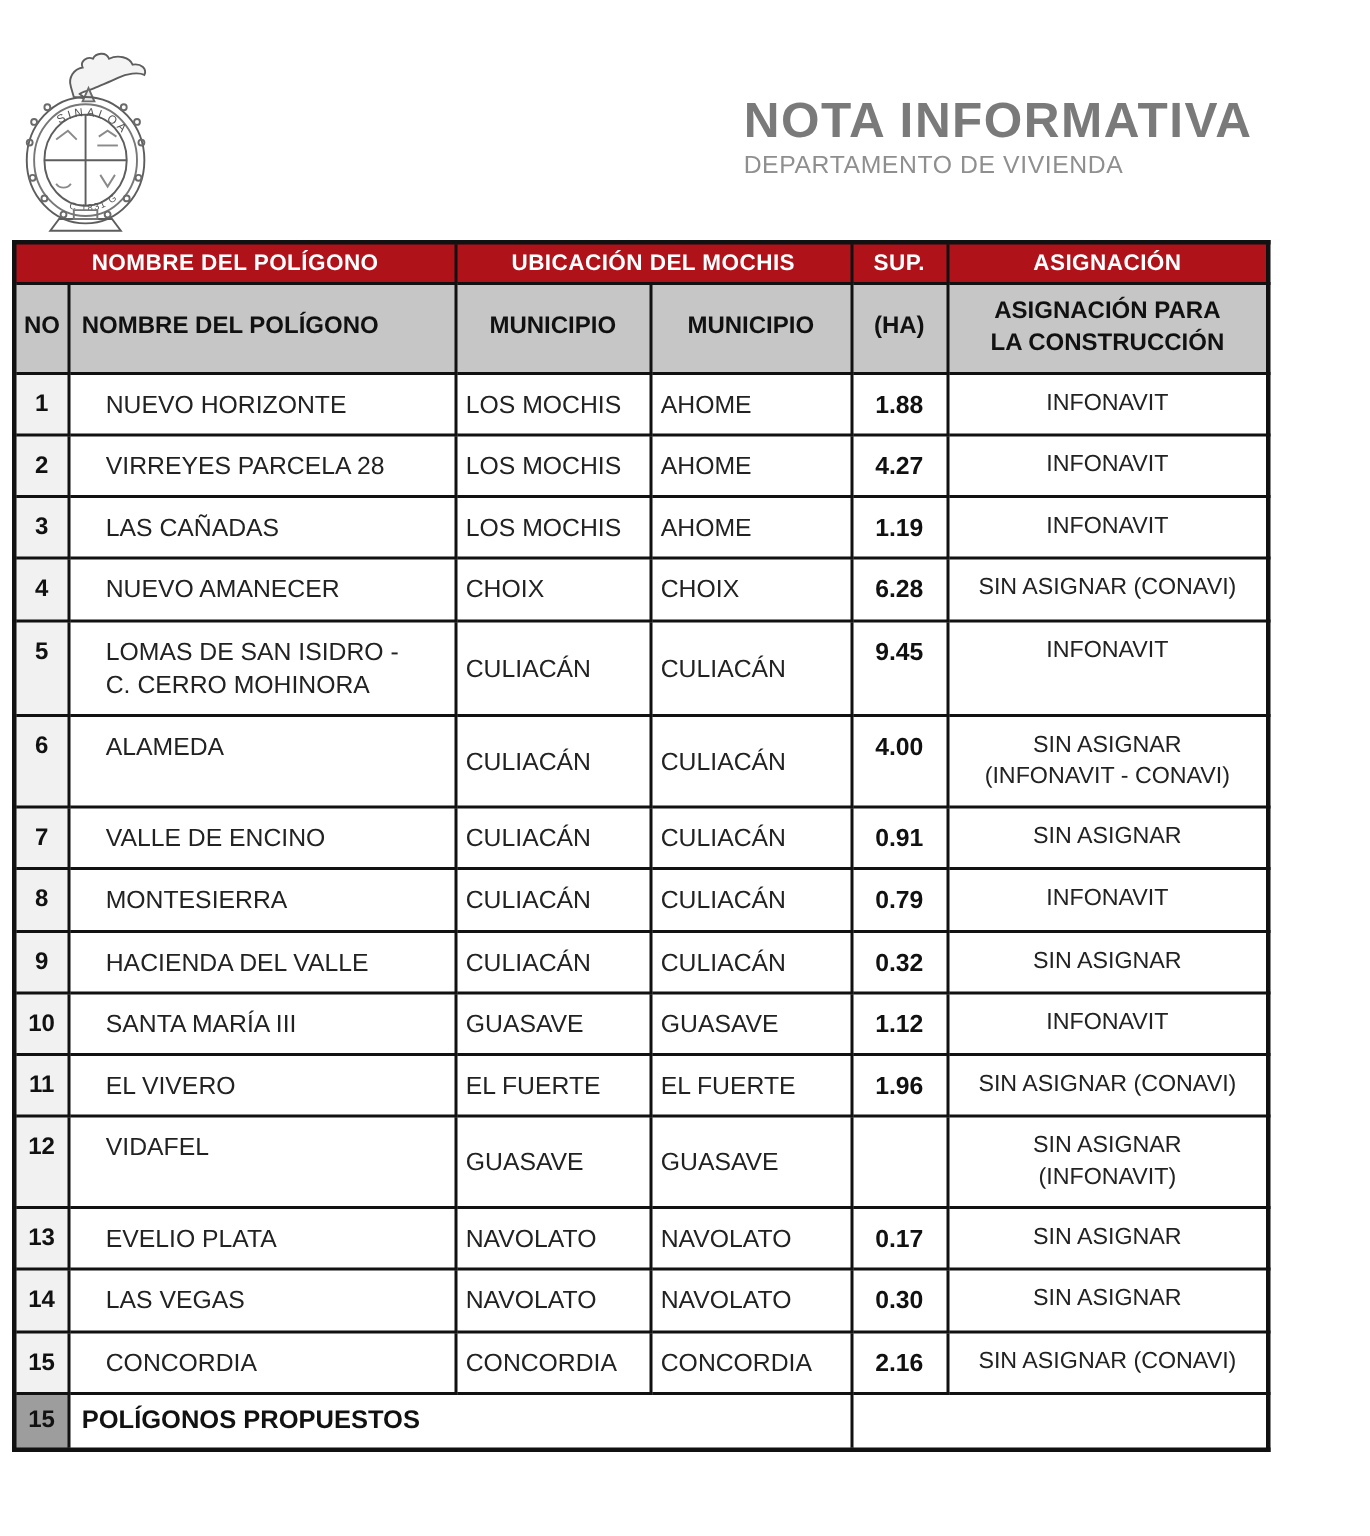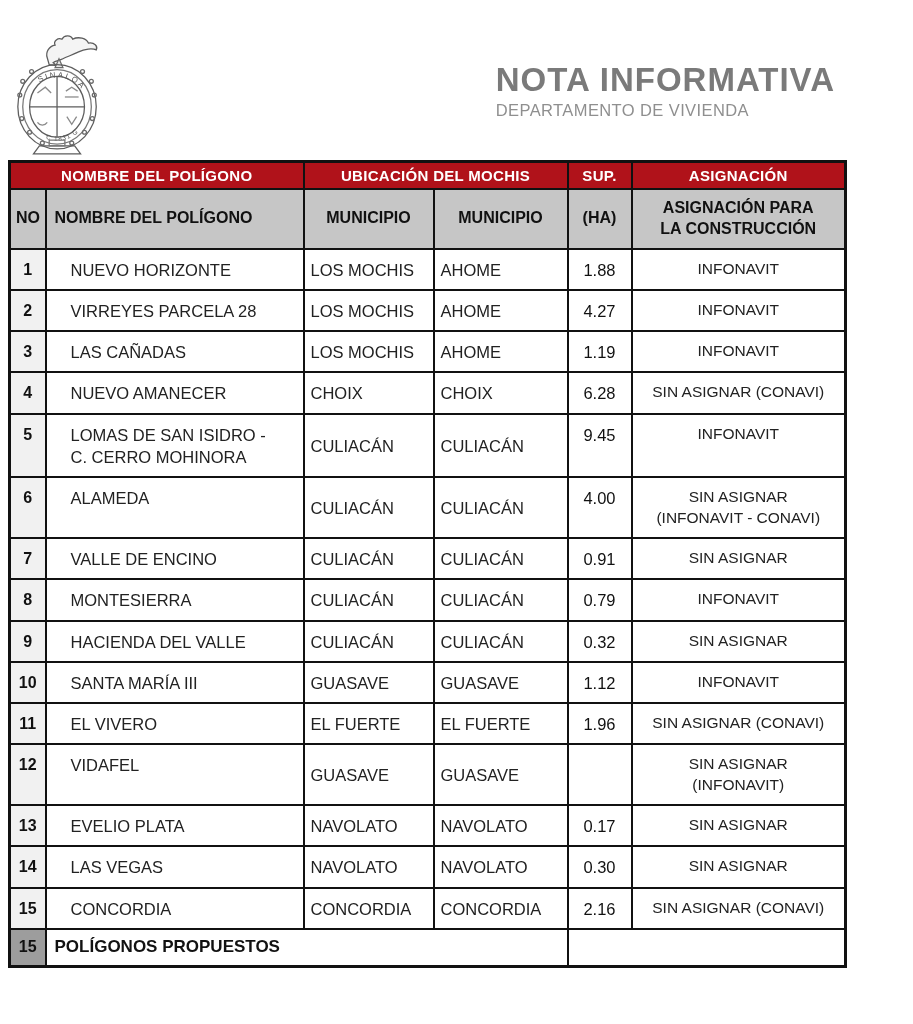--- a/index.html
+++ b/index.html
@@ -52,21 +52,21 @@
     white-space:pre-line; line-height:1.3;
   }
   tr.gray-row th.h-nombre { text-align:left; padding-left:8px; }
   td { font-size:16.5px; color:#222; padding:9px 6px 8px 6px; vertical-align:top; line-height:1.35; }
   td.no-cell {
     background:#f1f1f1; font-weight:bold; text-align:center; color:#111;
     padding-left:2px; padding-right:2px; font-size:16px;
   }
   td.nombre { white-space:pre-line; padding-left:24px; }
   td.loc, td.mun { vertical-align:middle;margin-left:48px; }
-  td.sup { font-weight:normal; text-align:center; color:#111; }
+  td.sup { font-weight:bold; text-align:center; color:#111; }
   td.asig { text-align:center; white-space:pre-line; font-size:15.5px; }
   tr.footer-row td { padding-top:6px; padding-bottom:6px; }
   td.footer-no { background:#9d9d9d; }
   td.footer-label { font-weight:bold; color:#111; font-size:17px; padding-left:8px; }
 </style>
 </head>
 <body>
 
 <div class="page">
 

